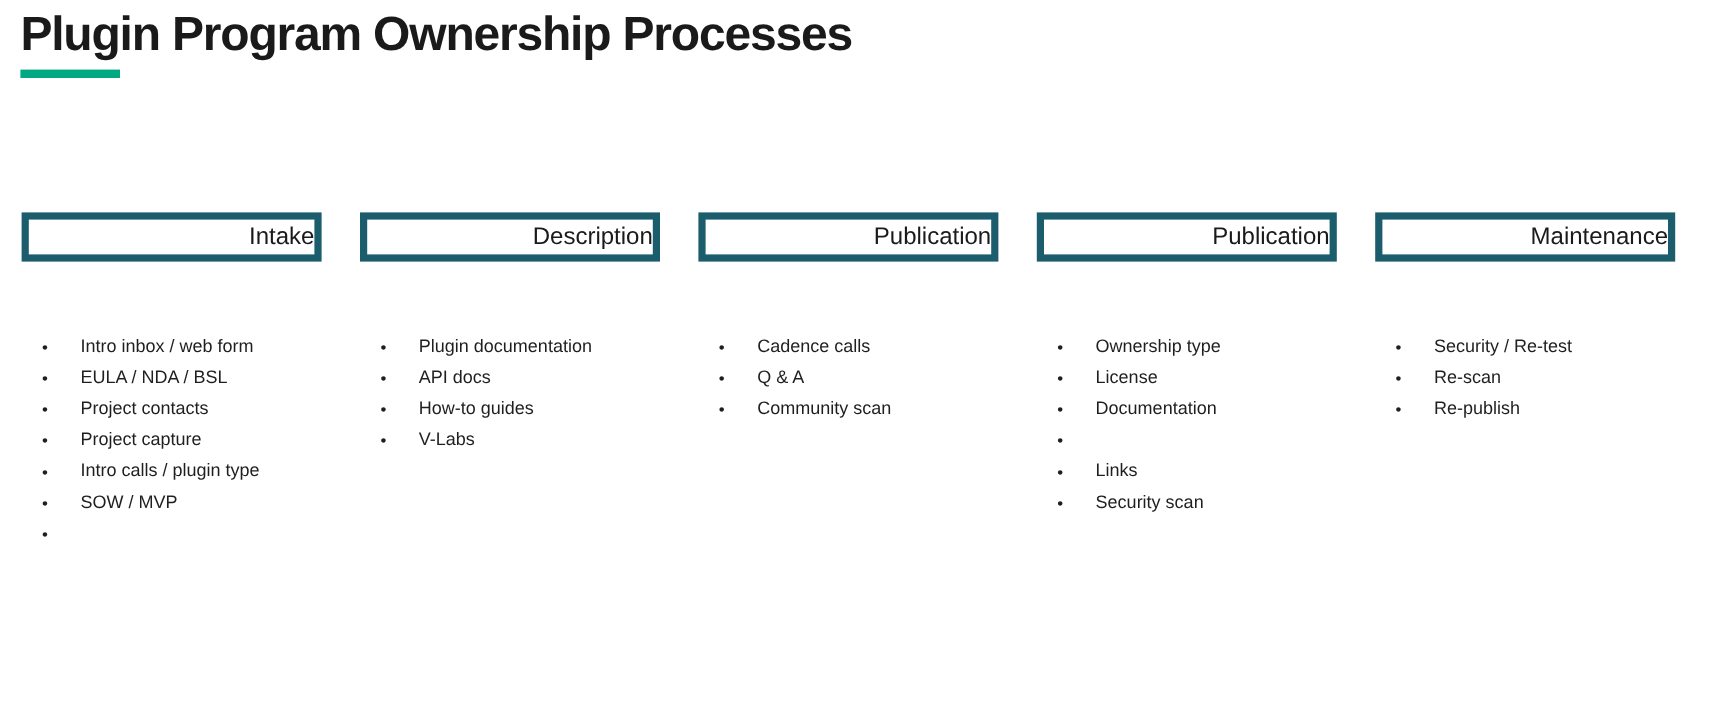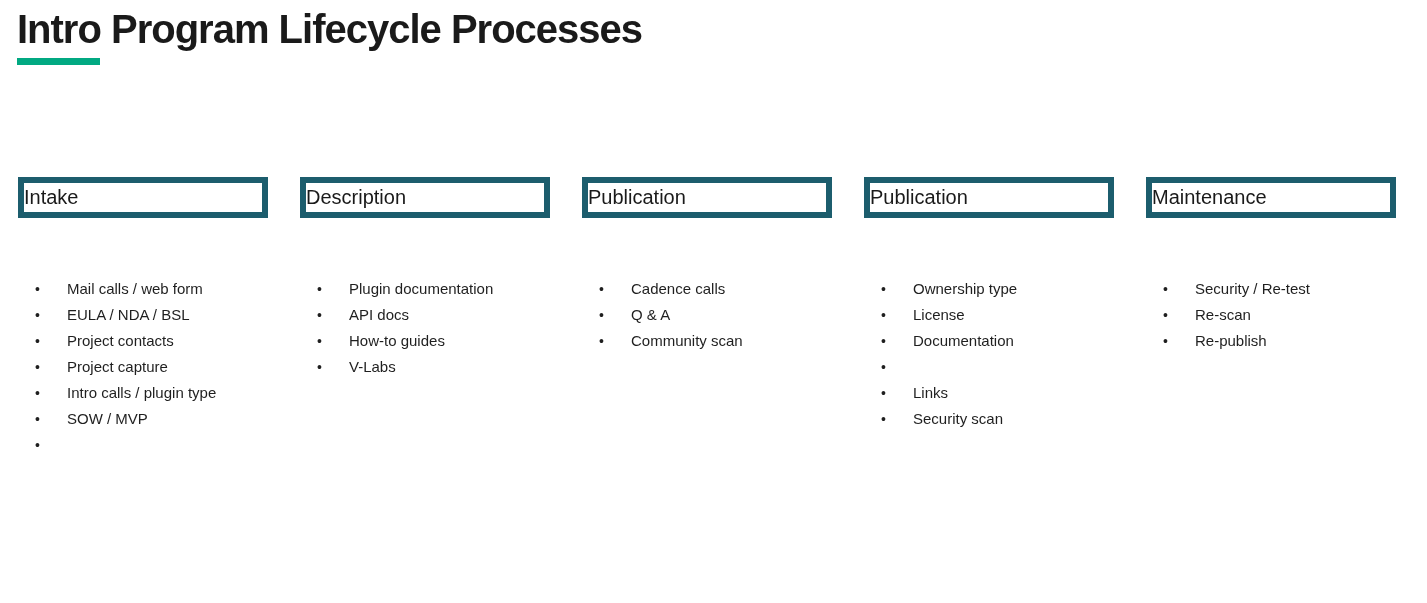--- a/index.html
+++ b/index.html
@@ -52,21 +52,21 @@
     flex: 0 0 250px;
   }
   .header-box {
     box-sizing: border-box;
     width: 100%;
     height: 41px;
     border: 6px solid var(--box-teal, #1C5D6D);
     background: #ffffff;
     display: flex;
     align-items: center;
-    justify-content: flex-start;
+    justify-content: flex-end;
   }
   .header-label {
     font-size: 20px;
     line-height: 1;
     color: var(--text-black, #1a1a1a);
     white-space: nowrap;
     padding-bottom: 2px;
   }
   .items {
     list-style: none;
@@ -90,31 +90,31 @@
   }
   .item-text {
     flex: 1 1 auto;
     white-space: nowrap;
   }
 </style>
 </head>
 <body style="--accent-green: #01A982; --box-teal: #1C5D6D; --text-black: #1A1A1A;">
 
 <div class="slide">
-  <h1 class="page-title">Intro Program Lifecycle Processes</h1>
+  <h1 class="page-title">Plugin Program Ownership Processes</h1>
   <div class="title-underline"></div>
   <div class="columns" id="columns">
   <section class="column">
     <div class="header-box">
       <span class="header-label">Intake</span>
     </div>
     <ul class="items">
   <li class="item">
     <span class="bullet">•</span>
-    <span class="item-text">Mail calls / web form</span>
+    <span class="item-text">Intro inbox / web form</span>
   </li>
 
   <li class="item">
     <span class="bullet">•</span>
     <span class="item-text">EULA / NDA / BSL</span>
   </li>
 
   <li class="item">
     <span class="bullet">•</span>
     <span class="item-text">Project contacts</span>

